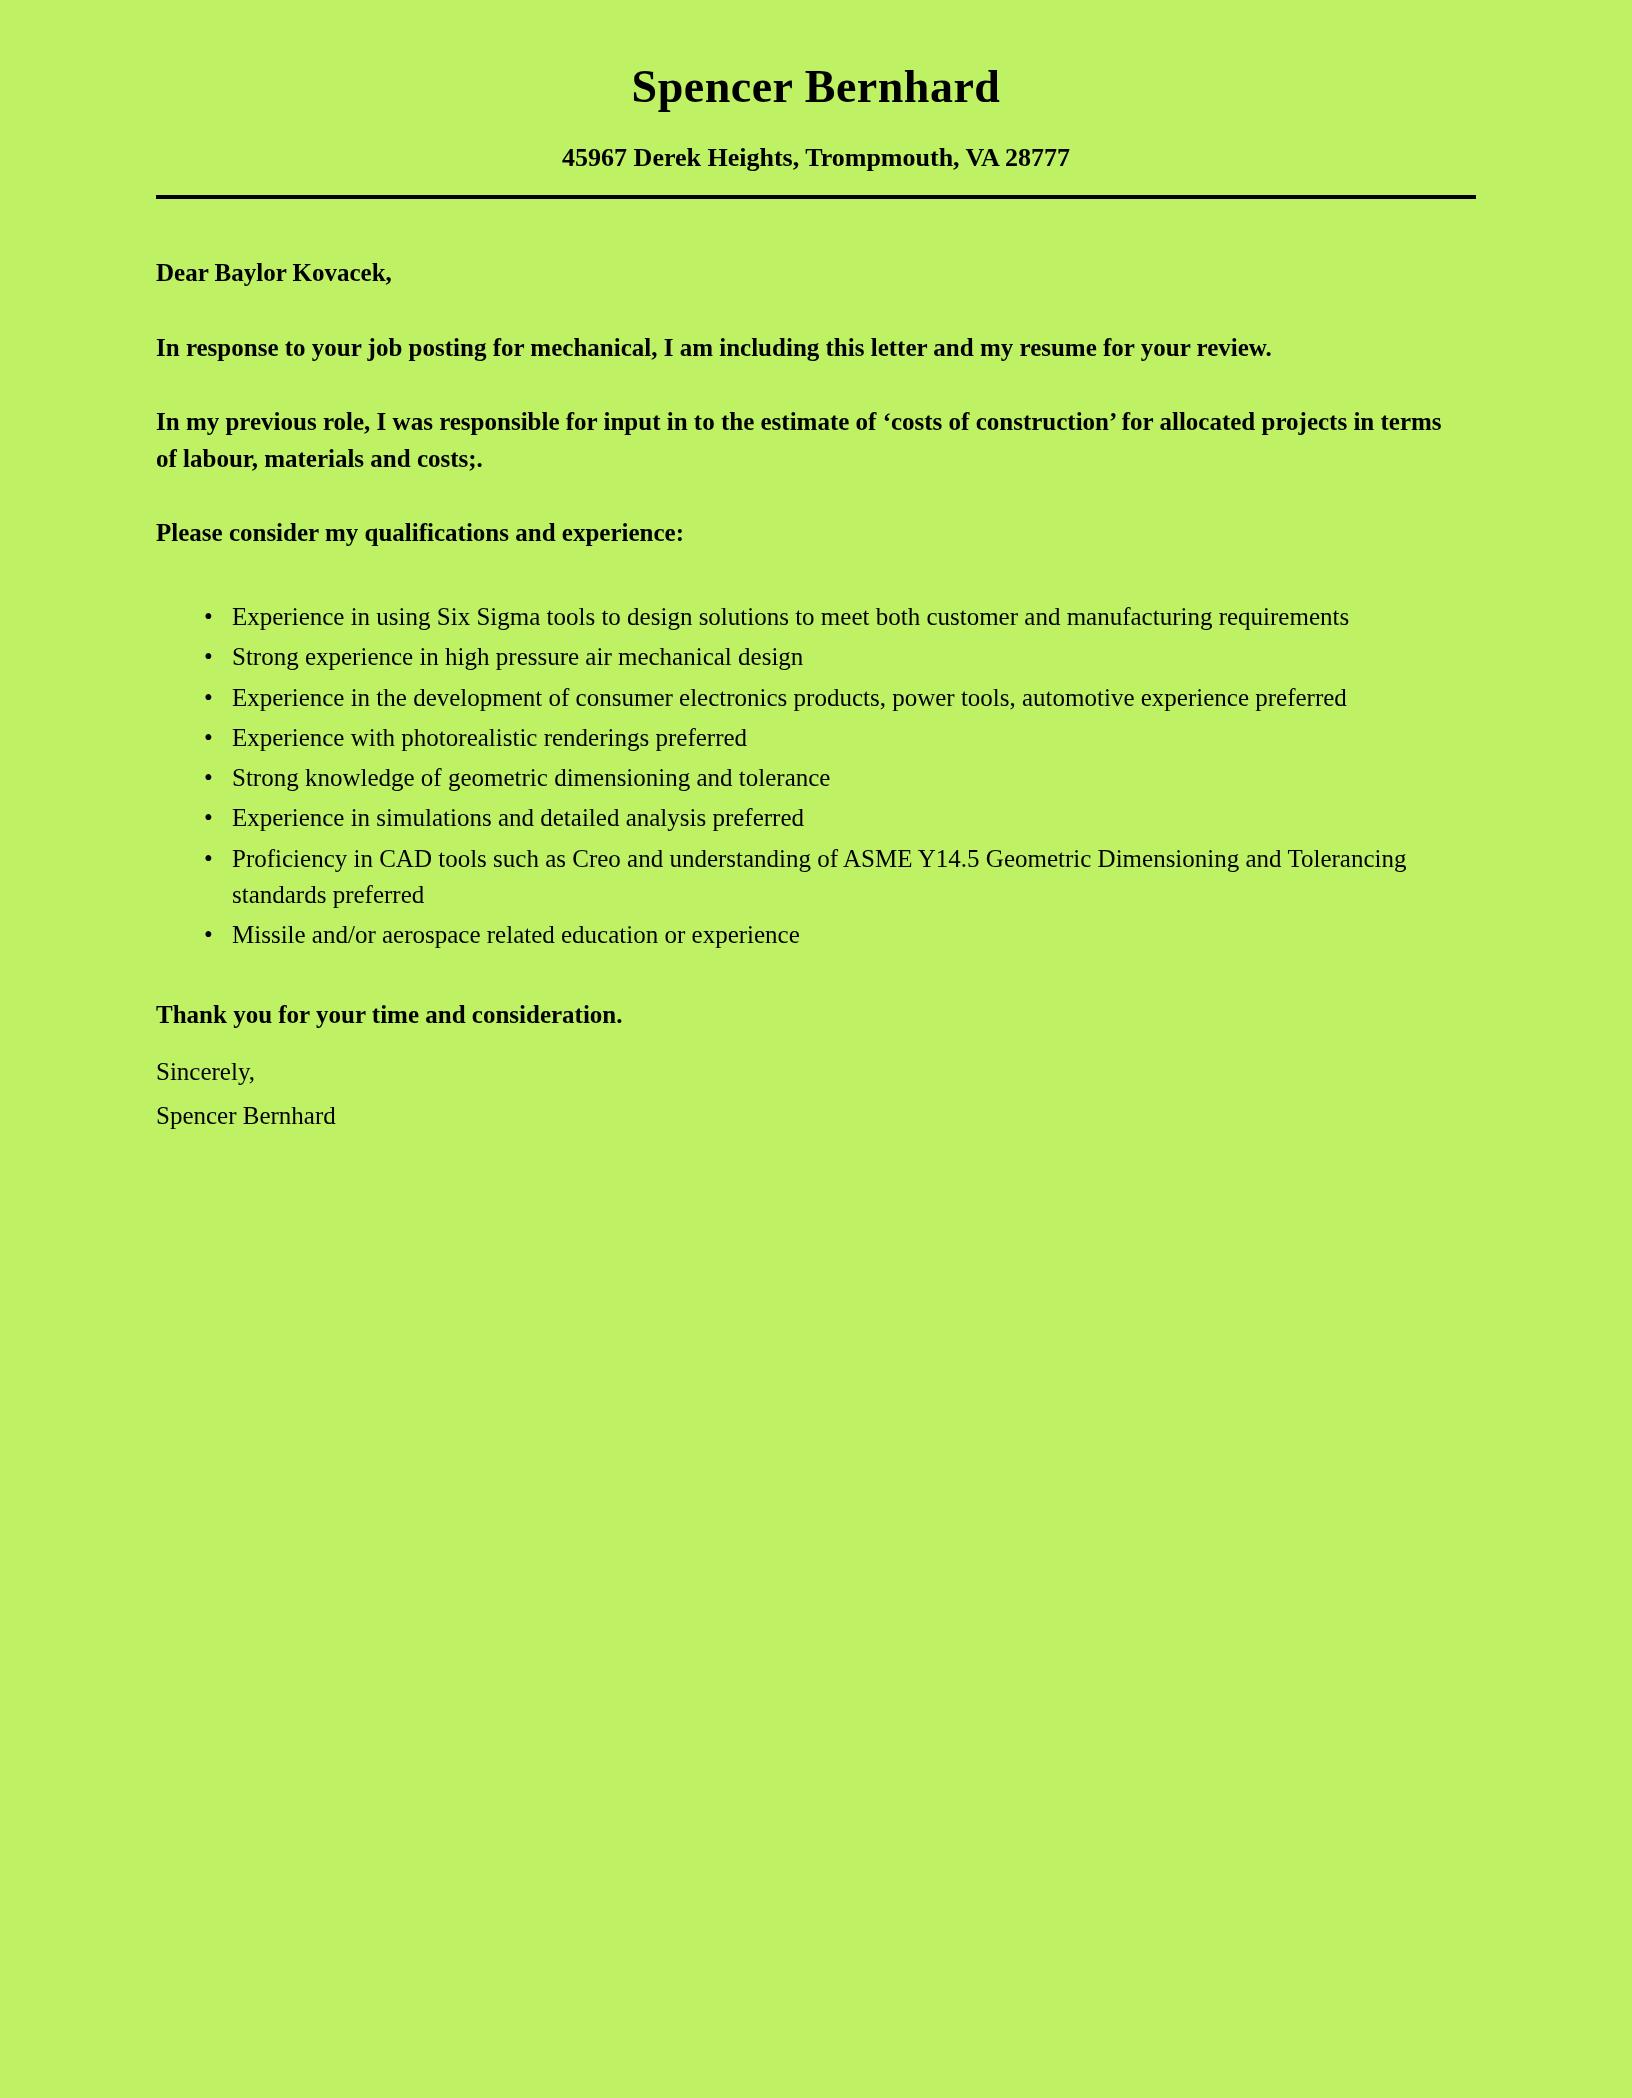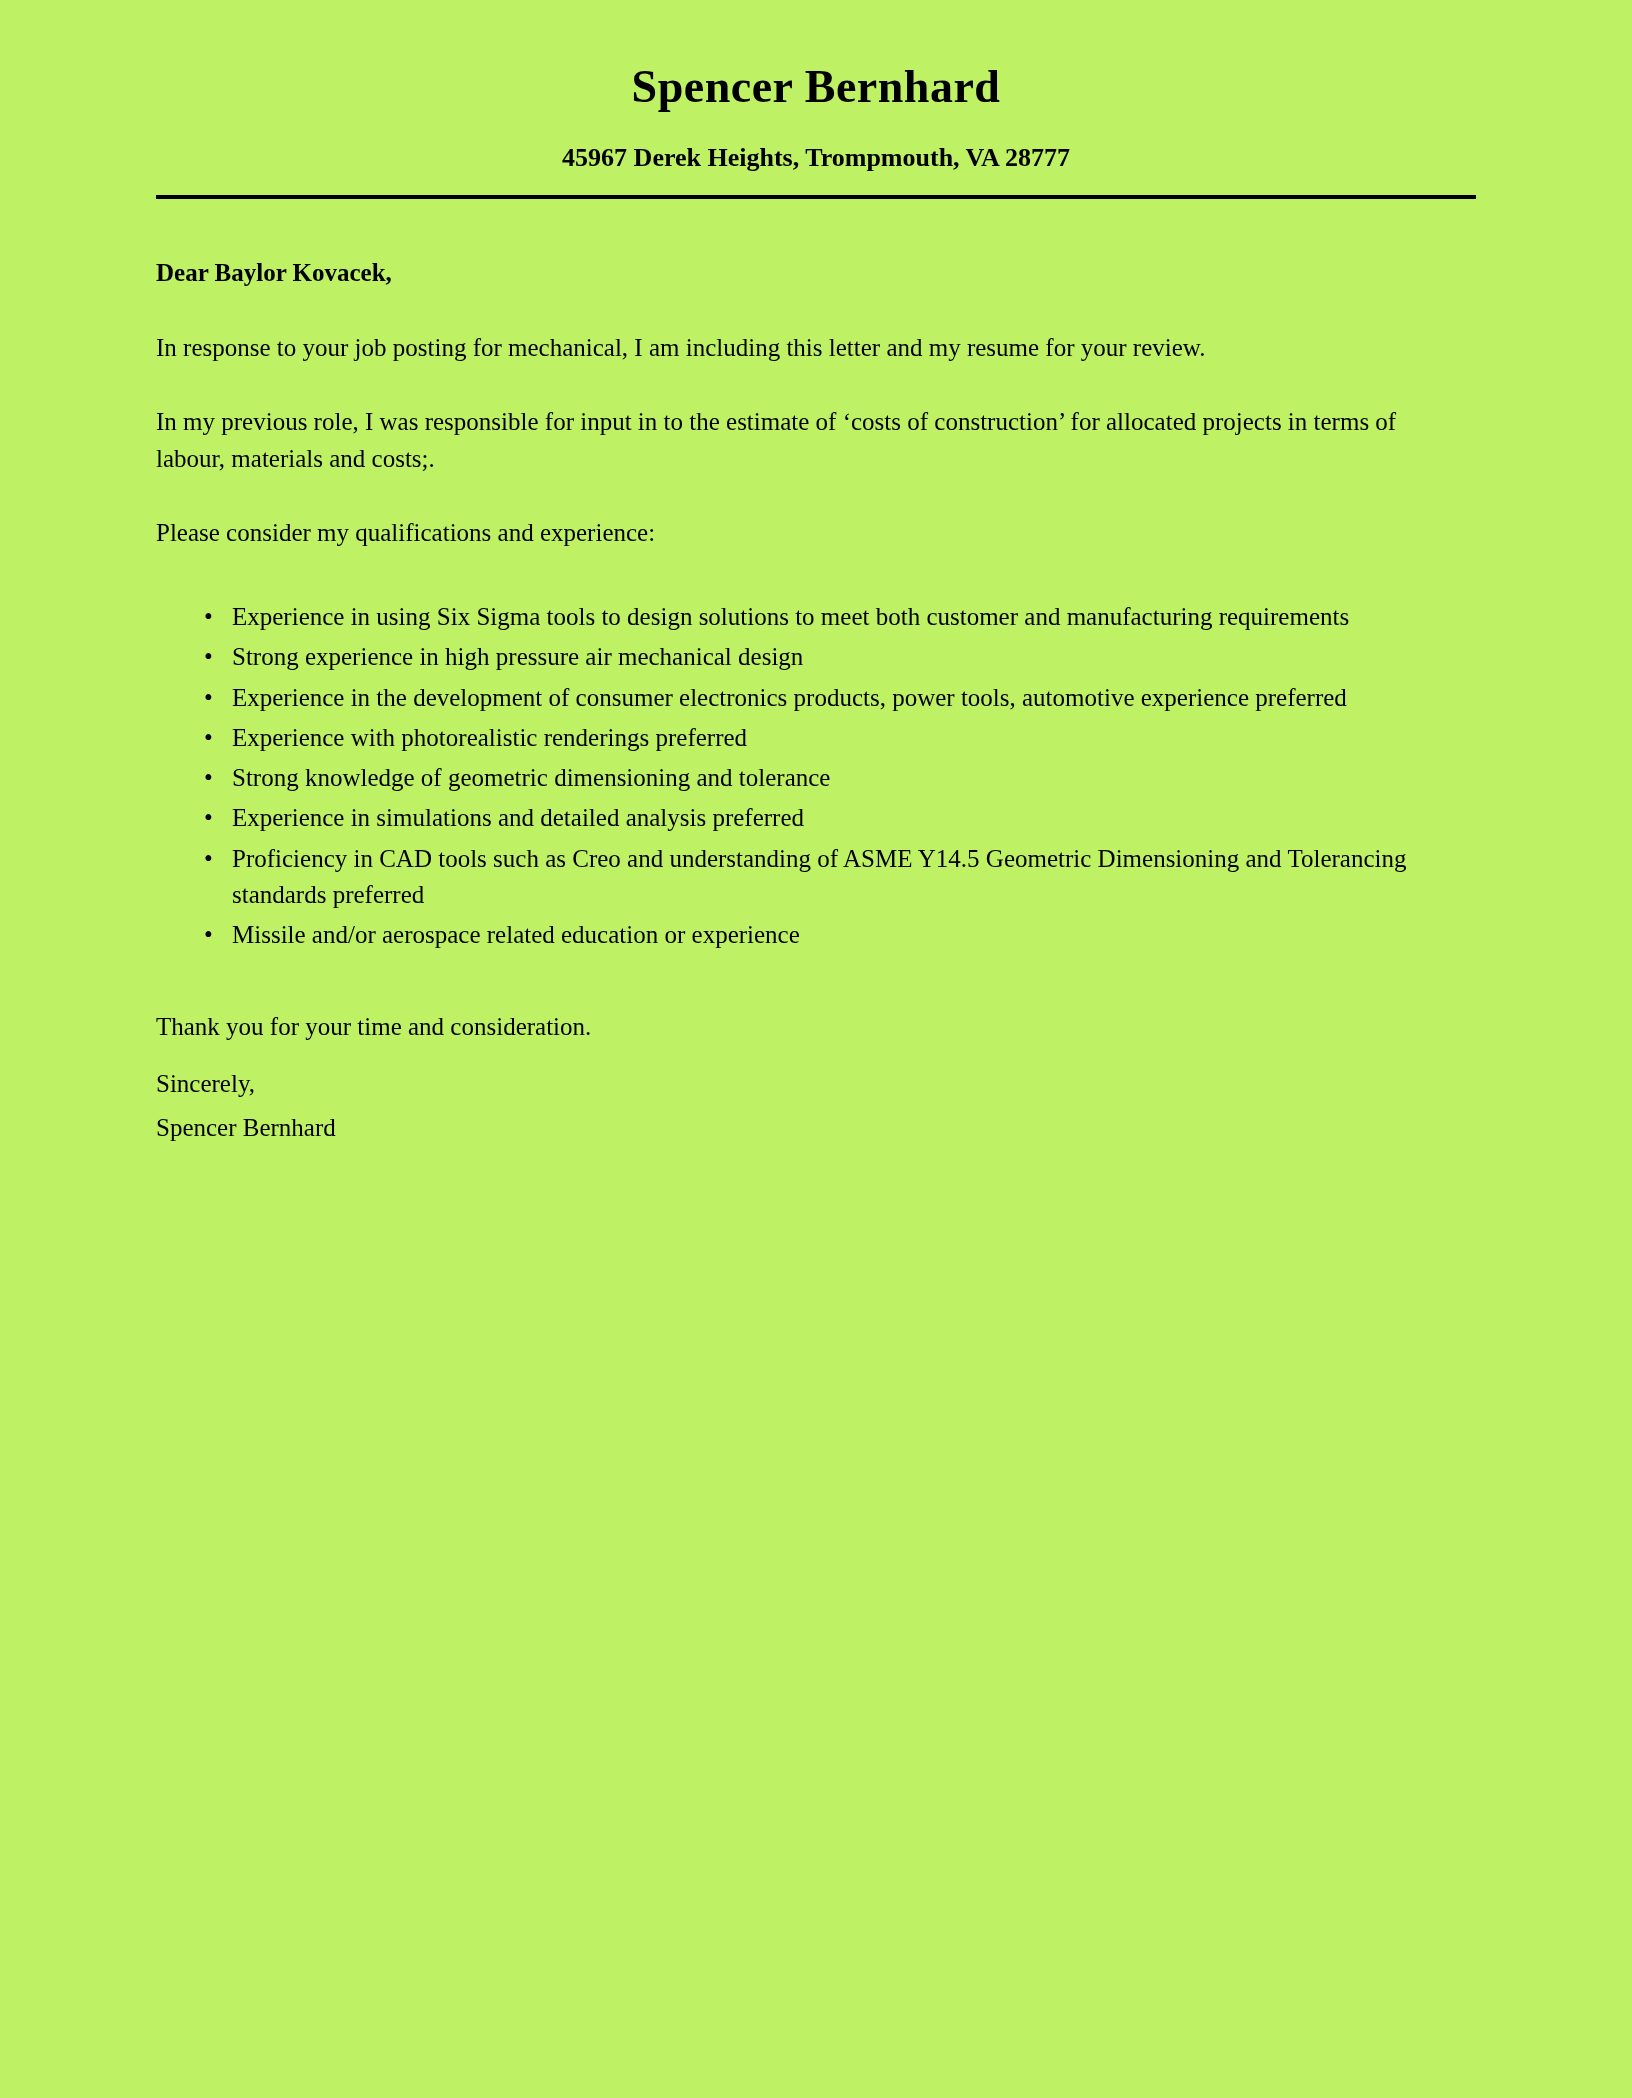--- a/index.html
+++ b/index.html
@@ -39,20 +39,21 @@
   .salutation {
     font-size: 25px;
     font-weight: bold;
     margin-bottom: 42px;
   }
   .para {
     font-size: 25px;
     line-height: 1.5;
     margin-bottom: 36px;
     max-width: 1290px;
+    font-weight: bold;
   }
   ul.qualifications {
     margin: 48px 0 16px 48px;
     padding: 0;
     list-style: none;
   }
   ul.qualifications li {
     font-size: 25px;
     line-height: 1.45;
     position: relative;
@@ -62,22 +63,22 @@
   }
   ul.qualifications li::before {
     content: "\2022";
     position: absolute;
     left: 0;
     top: 0;
     font-size: 25px;
   }
   .closing-thanks {
     font-size: 25px;
-    font-weight: normal;
-    margin-top: 60px;
+    font-weight: bold;
+    margin-top: 48px;
   }
   .closing-salutation {
     font-size: 25px;
     line-height: 1.5;
     margin-top: 24px;
   }
   .signature {
     font-size: 25px;
     line-height: 1.5;
     margin-top: 6px;

